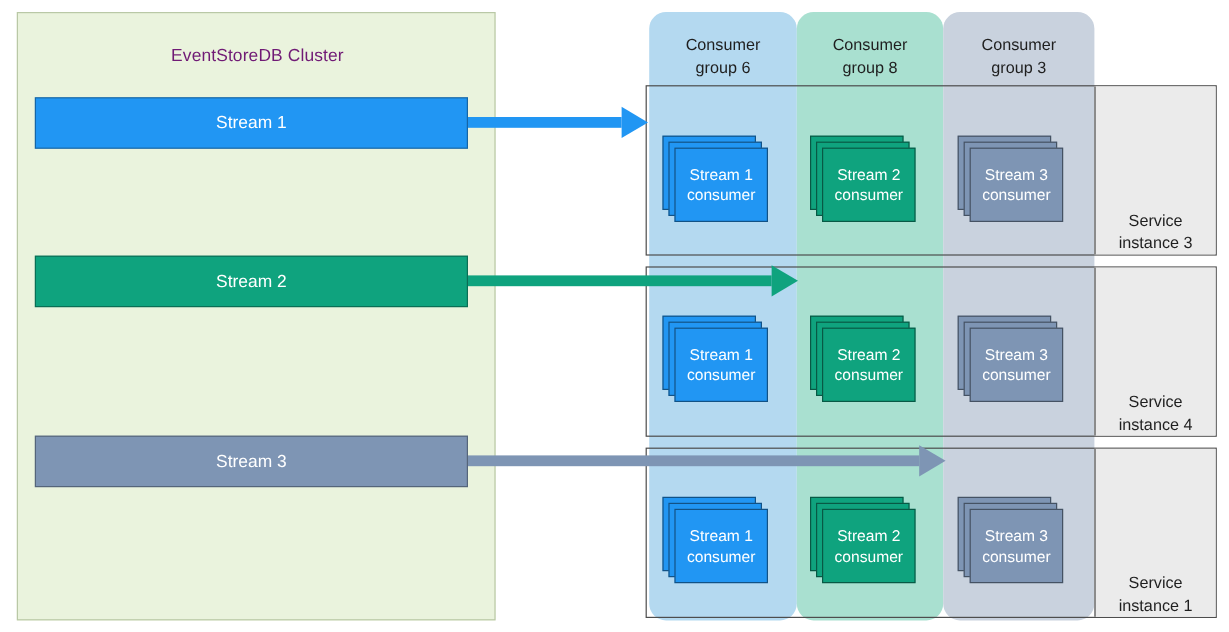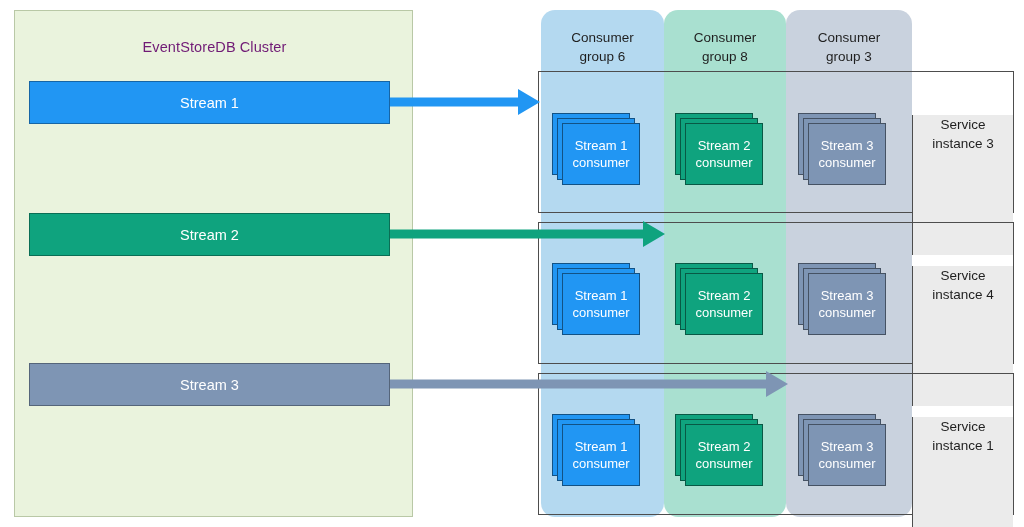--- a/index.html
+++ b/index.html
@@ -44,24 +44,23 @@
 
   
   .svc-row{
     position:absolute;left:538px;width:476px;height:142px;
     box-sizing:border-box;border:1px solid #4d4d4d;
     background:rgba(237,237,237,0);
   }
   .svc-row .svc-cell{
     position:absolute;right:0;top:0;width:101px;height:100%;
     background:#ebebeb;border-left:1px solid #4d4d4d;
-    display:flex;align-items:flex-start;justify-content:center;
+    display:flex;align-items:flex-end;justify-content:center;
     text-align:center;font-size:13.5px;line-height:19px;color:#1f1f1f;
     box-sizing:border-box;
-    margin-top:43px;
   }
   .row1{top:71px;}
   .row2{top:222px;}
   .row3{top:373px;}
 
   
   .stack{position:absolute;width:88px;height:80px;}
   .stack i{
     position:absolute;display:block;width:78px;height:62px;
     box-sizing:border-box;border:1px solid rgba(0,0,0,.45);

